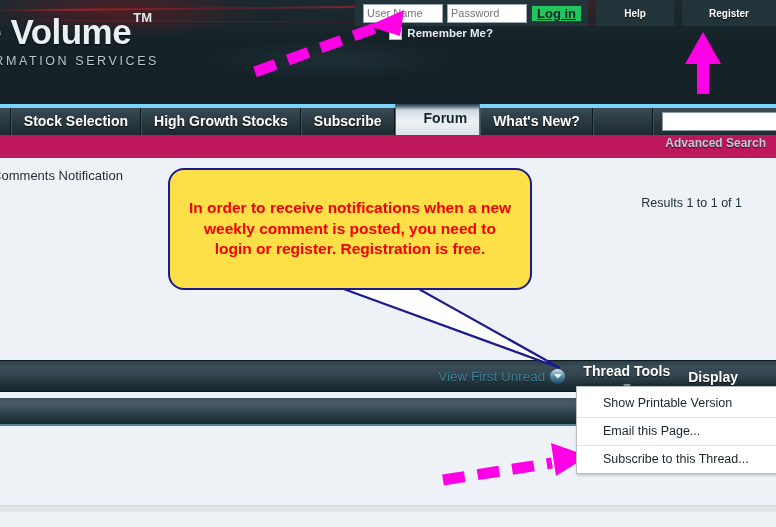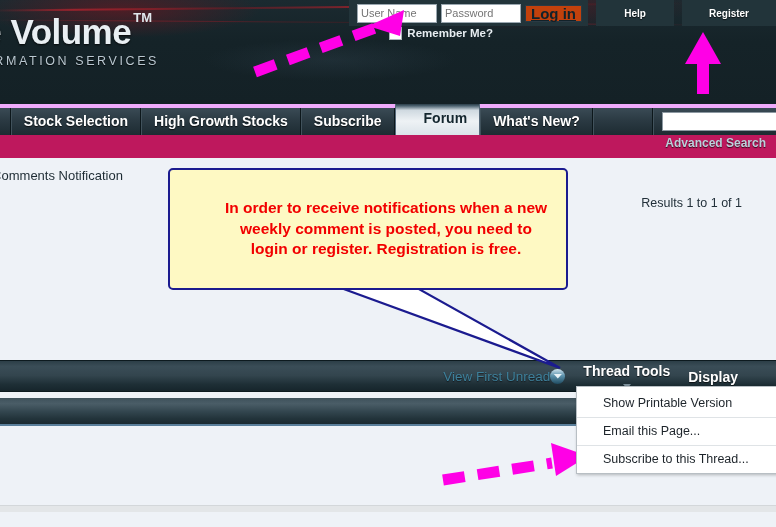--- a/index.html
+++ b/index.html
@@ -57,40 +57,40 @@
   .login-row{position:absolute;right:0;top:0;height:26px;display:flex;align-items:center;}
   .login-box{
     background:#22343a;height:26px;display:flex;align-items:center;padding:0 6px 0 8px;gap:4px;
   }
   .txtinput{
     width:72px;height:15px;border:1px solid #9aa7b0;background:#fff;
     font-size:11px;color:#8a8f94;padding:1px 3px;line-height:15px;
     font-family:"Liberation Sans",sans-serif;box-sizing:content-box;outline:none;
   }
   .btn-login{
-    height:17px;min-width:44px;border:1px solid #2a3a44;background:#c2410c;
-    font-size:15px;font-weight:bold;color:#12222a;padding:0 5px;line-height:15px;
+    height:17px;min-width:44px;border:1px solid #2a3a44;background:#22c55e;
+    font-size:13px;font-weight:bold;color:#12222a;padding:0 5px;line-height:15px;
     font-family:"Liberation Sans",sans-serif;cursor:pointer;text-decoration:underline;
   }
   .hdr-btn{
     background:#22343a;height:26px;display:flex;align-items:center;justify-content:center;
     color:#fff;font-weight:bold;font-size:10px;min-width:54px;padding:0 12px;
     text-shadow:0 1px 1px rgba(0,0,0,.7);margin-left:8px;cursor:pointer;
   }
   .hdr-btn.reg{min-width:70px;}
   .remember{
     position:absolute;right:283px;top:27px;display:flex;align-items:flex-start;gap:5px;
     color:#e7edf1;font-size:11.5px;font-weight:bold;
   }
   .cb{width:11px;height:11px;background:#fff;border:1px solid #aab4bb;display:block;}
 
   
   .nav{
     position:absolute;left:0;top:104px;width:776px;height:31px;
-    background:#f0abfc;display:flex;align-items:flex-end;
+    background:#7dd3fc;display:flex;align-items:flex-end;
   }
   .nav .tab{
     height:27px;line-height:27px;color:#fff;font-weight:bold;font-size:14px;
     padding:0 12px;border-left:1px solid #41525c;border-right:1px solid #0c171b;
     background:linear-gradient(180deg,#3a4b55 0%,#2b3a43 45%,#1d2b32 100%);
     text-shadow:0 1px 1px rgba(0,0,0,.75);cursor:pointer;white-space:nowrap;
     box-sizing:border-box;
   }
   .nav .tab.first{border-left:none;margin-left:-22px;padding-left:12px;}
   .nav .tab.active{
@@ -135,21 +135,21 @@
   }
 
   
   .toolbar{
     position:absolute;left:0;top:360px;width:776px;height:30px;
     background:linear-gradient(180deg,#2c3e47 0%,#3a4d57 18%,#33454e 48%,#1e2f36 78%,#16252b 100%);
     border-top:1px solid #0d1a1f;border-bottom:1px solid #0d1a1f;
     display:flex;align-items:center;justify-content:flex-end;
   }
   .vfu{
-    color:#3d7f9a;font-size:13.5px;display:flex;align-items:center;
+    color:#3d7f9a;font-size:13.5px;display:flex;align-items:center;gap:5px;
     text-shadow:0 1px 1px rgba(0,0,0,.5);cursor:pointer;
   }
   .vfu-icon{
     width:15px;height:15px;border-radius:50%;
     background:linear-gradient(180deg,#cfe3ee 0%,#5d93ad 45%,#1e4a60 100%);
     display:inline-block;position:relative;
   }
   .vfu-icon:after{
     content:"";position:absolute;left:3px;top:5px;width:9px;height:5px;
     background:#e8f2f7;clip-path:polygon(0 0,100% 0,50% 100%);
@@ -182,22 +182,22 @@
     height:27px;line-height:27px;padding:0 0 0 26px;font-size:12.5px;color:#1d242a;
     border-bottom:1px solid #dfe3e6;cursor:pointer;white-space:nowrap;
   }
   .dd-item:last-child{border-bottom:none;}
   .dd-item:first-child{margin-top:3px;}
 
   
   .callout-svg{position:absolute;left:0;top:0;width:776px;height:527px;pointer-events:none;z-index:30;}
   .callout-box{
     position:absolute;left:168px;top:168px;width:360px;height:118px;
-    background:#fef9c3;border:2px solid #1b1b8f;border-radius:5px;z-index:31;
-    display:flex;align-items:center;justify-content:center;padding-left:36px;
+    background:#fde047;border:2px solid #1b1b8f;border-radius:16px;z-index:31;
+    display:flex;align-items:center;justify-content:center;
   }
   .callout-text{
     color:#f20000;font-weight:bold;font-size:15.5px;line-height:1.32;text-align:center;
     padding:0 14px;
   }
 
   
   .arrows{position:absolute;left:0;top:0;width:776px;height:527px;pointer-events:none;z-index:35;}
 </style>
 </head>

